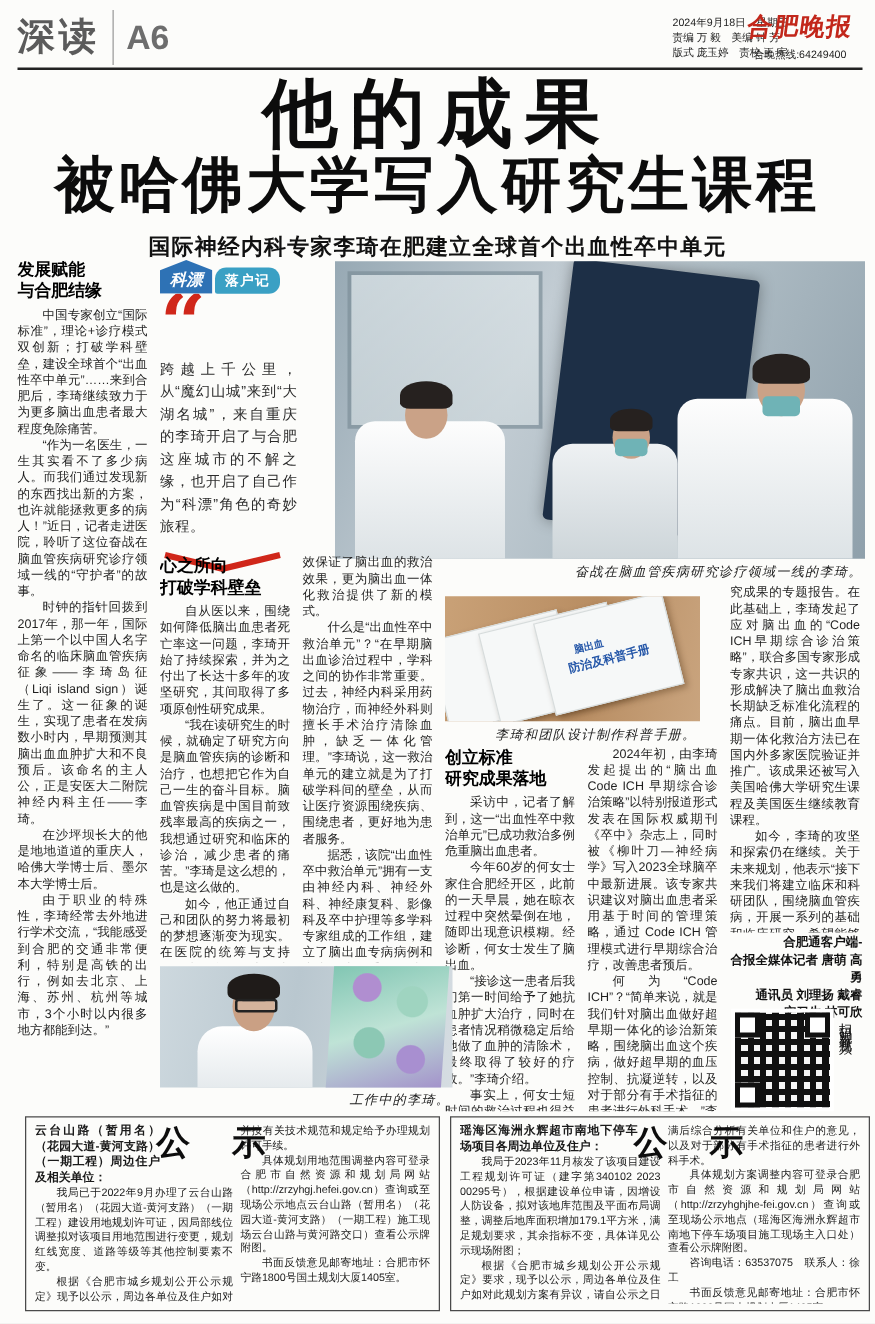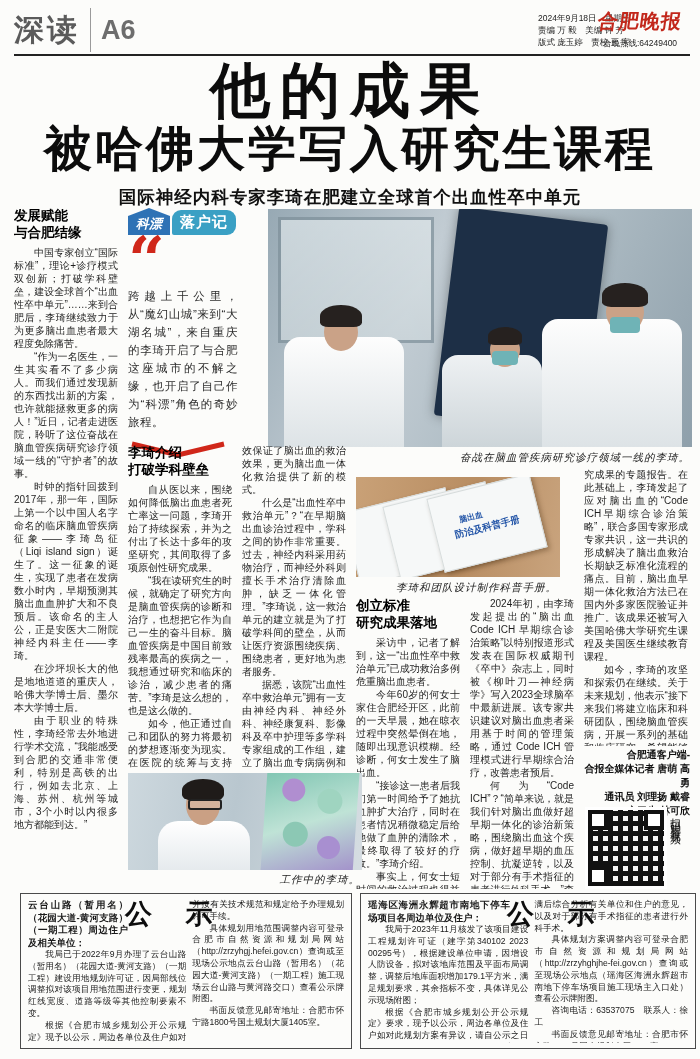--- a/index.html
+++ b/index.html
@@ -26,21 +26,21 @@
   .col p{margin:0;text-indent:2em;}
   .sec-head{font-size:13.5px;font-weight:bold;line-height:17px;margin:0 0 5px 0;text-indent:0;color:#000;}
   .sec-head div{text-indent:0;}
   
   .quoteblock{position:absolute;left:128px;top:208px;width:110px;}
   .badge{display:flex;align-items:flex-end;}
   .badge-house{width:42px;height:27px;background:#2e72b5;
       clip-path:polygon(50% 0,100% 30%,100% 100%,0 100%,0 30%);
       color:#fff;font-size:13px;font-style:italic;font-weight:bold;display:flex;align-items:flex-end;
       justify-content:center;font-family:"Liberation Serif",serif;padding-bottom:2px;box-sizing:border-box;}
-  .badge-tag{background:#3aa0c4;color:#fff;font-size:15px;font-weight:bold;border-radius:9px 9px 9px 2px;
+  .badge-tag{background:#3aa0c4;color:#fff;font-size:11px;font-weight:bold;border-radius:9px 9px 9px 2px;
       padding:3px 8px;margin-left:2px;letter-spacing:1px;}
   .quote-mark{font-family:"DejaVu Serif",serif;font-size:64px;color:#d0271a;font-weight:bold;
       line-height:50px;height:44px;overflow:hidden;}
   .quote-text{font-size:11.5px;line-height:18px;letter-spacing:.5px;color:#2c2c2c;text-align:justify;margin-top:8px;}
   .chevron{margin-top:10px;}
   
   .photo{position:absolute;overflow:hidden;}
   .main-photo{left:268px;top:209px;width:424px;height:238px;
       background:linear-gradient(115deg,#97a9b4 0%,#c2ccd3 35%,#aebcc4 60%,#8fa0ab 100%);}
   .mp-window{position:absolute;left:10px;top:8px;width:150px;height:120px;background:
@@ -173,21 +173,21 @@
     </div>
     <p>中国专家创立“国际标准”，理论+诊疗模式双创新；打破学科壁垒，建设全球首个“出血性卒中单元”……来到合肥后，李琦继续致力于为更多脑出血患者最大程度免除痛苦。</p>
     <p>“作为一名医生，一生其实看不了多少病人。而我们通过发现新的东西找出新的方案，也许就能拯救更多的病人！”近日，记者走进医院，聆听了这位奋战在脑血管疾病研究诊疗领域一线的“守护者”的故事。</p>
     <p>时钟的指针回拨到2017年，那一年，国际上第一个以中国人名字命名的临床脑血管疾病征象——李琦岛征（Liqi island sign）诞生了。这一征象的诞生，实现了患者在发病数小时内，早期预测其脑出血血肿扩大和不良预后。该命名的主人公，正是安医大二附院神经内科主任——李琦。</p>
     <p>在沙坪坝长大的他是地地道道的重庆人，哈佛大学博士后、墨尔本大学博士后。</p>
     <p>由于职业的特殊性，李琦经常去外地进行学术交流，“我能感受到合肥的交通非常便利，特别是高铁的出行，例如去北京、上海、苏州、杭州等城市，3个小时以内很多地方都能到达。”</p>
   </div>
 
   <div class="col" style="left:128px;top:444px;height:326px;">
     <div class="sec-head">
-      <div>李琦介绍</div>
+      <div>心之所向</div>
       <div>打破学科壁垒</div>
     </div>
     <p>自从医以来，围绕如何降低脑出血患者死亡率这一问题，李琦开始了持续探索，并为之付出了长达十多年的攻坚研究，其间取得了多项原创性研究成果。</p>
     <p>“我在读研究生的时候，就确定了研究方向是脑血管疾病的诊断和治疗，也想把它作为自己一生的奋斗目标。脑血管疾病是中国目前致残率最高的疾病之一，我想通过研究和临床的诊治，减少患者的痛苦。”李琦是这么想的，也是这么做的。</p>
     <p>如今，他正通过自己和团队的努力将最初的梦想逐渐变为现实。在医院的统筹与支持下，李琦所在的安医大二附院神经内科建立起全球首个“出血性卒中救治单元”，不仅有</p>
   </div>
 
   <div class="col" style="left:242px;top:444px;height:326px;">
     <p style="text-indent:0;">效保证了脑出血的救治效果，更为脑出血一体化救治提供了新的模式。</p>
     <p>什么是“出血性卒中救治单元”？“在早期脑出血诊治过程中，学科之间的协作非常重要。过去，神经内科采用药物治疗，而神经外科则擅长手术治疗清除血肿，缺乏一体化管理。”李琦说，这一救治单元的建立就是为了打破学科间的壁垒，从而让医疗资源围绕疾病、围绕患者，更好地为患者服务。</p>

